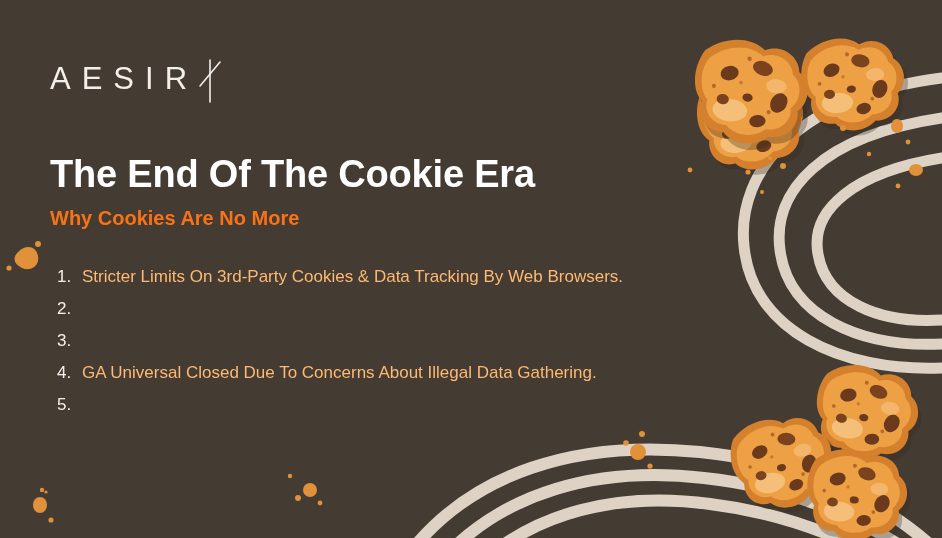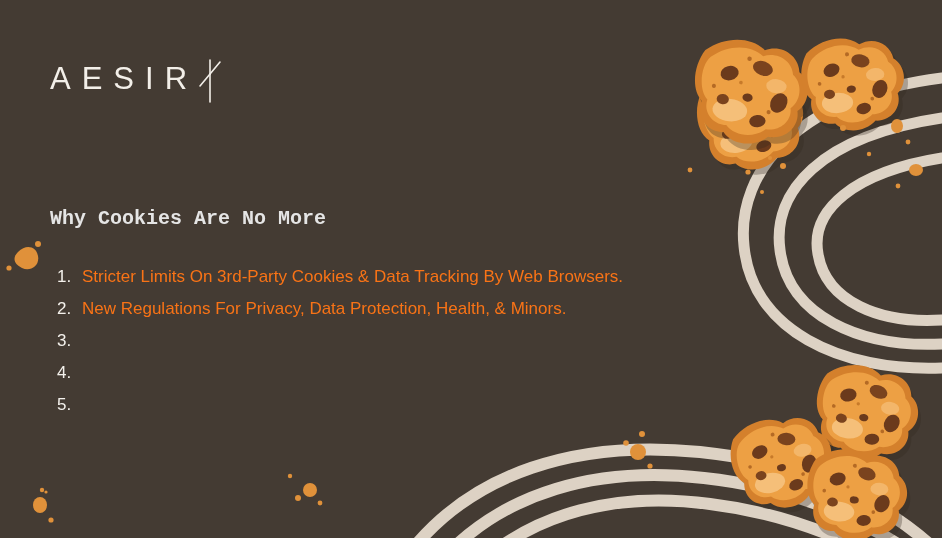--- a/index.html
+++ b/index.html
@@ -52,44 +52,43 @@
     font-weight:bold;
     color:#ffffff;
     letter-spacing:-0.2px;
     white-space:nowrap;
   }
   .subhead{
     position:absolute;
     left:50px; top:199px;
     font-size:20px;
     font-weight:bold;
-    color:#e5e5e5;
+    color:#f97316;
     white-space:nowrap;
-    font-family:Liberation Mono, monospace;
   }
   .points{
     position:absolute;
     left:57px; top:259px;
     width:760px;
   }
   .point{
     display:flex;
     align-items:baseline;
     height:32px;
     font-size:17px;
     color:#f4f1ec;
     white-space:nowrap;
   }
   .point-num{
     width:25px;
     flex:0 0 25px;
     text-align:left;
     color:#f4f1ec;
   }
-  .point-text{ color:#f97316; }
+  .point-text{ color:#fdba74; }
 </style>
 </head>
 <body>
 
 <div id="slide">
 
   <svg id="decor" viewBox="0 0 942 538" xmlns="http://www.w3.org/2000/svg">
     <defs>
       <clipPath id="frame">
           <rect x="0" y="0" width="942" height="538"></rect>
@@ -191,37 +190,38 @@
       <span class="logo-word">AESIR</span>
       <svg class="logo-rune" viewBox="0 0 26 46" xmlns="http://www.w3.org/2000/svg">
         <g stroke="#f3efe9" stroke-width="1.6" fill="none" stroke-linecap="round">
           <line x1="14" y1="2" x2="14" y2="44"></line>
           <line x1="14" y1="16" x2="24" y2="4"></line>
           <line x1="14" y1="16" x2="4" y2="28"></line>
         </g>
       </svg>
     </div>
 
+    <div class="headline">The End Of The Cookie Era</div>
 
     <div class="subhead">Why Cookies Are No More</div>
 
     <div class="points" id="points-list">
         <div class="point">
           <span class="point-num">1.</span>
           <span class="point-text">Stricter Limits On 3rd-Party Cookies &amp; Data Tracking By Web Browsers.</span>
         </div>
         <div class="point">
           <span class="point-num">2.</span>
-          <span class="point-text">New Regulations For Privacy, Data Protection, Health, &amp; Minors.</span>
         </div>
         <div class="point">
           <span class="point-num">3.</span>
         </div>
         <div class="point">
           <span class="point-num">4.</span>
+          <span class="point-text">GA Universal Closed Due To Concerns About Illegal Data Gathering.</span>
         </div>
         <div class="point">
           <span class="point-num">5.</span>
         </div>
       </div>
 
   </div>
 </div>
 
 </body></html>

